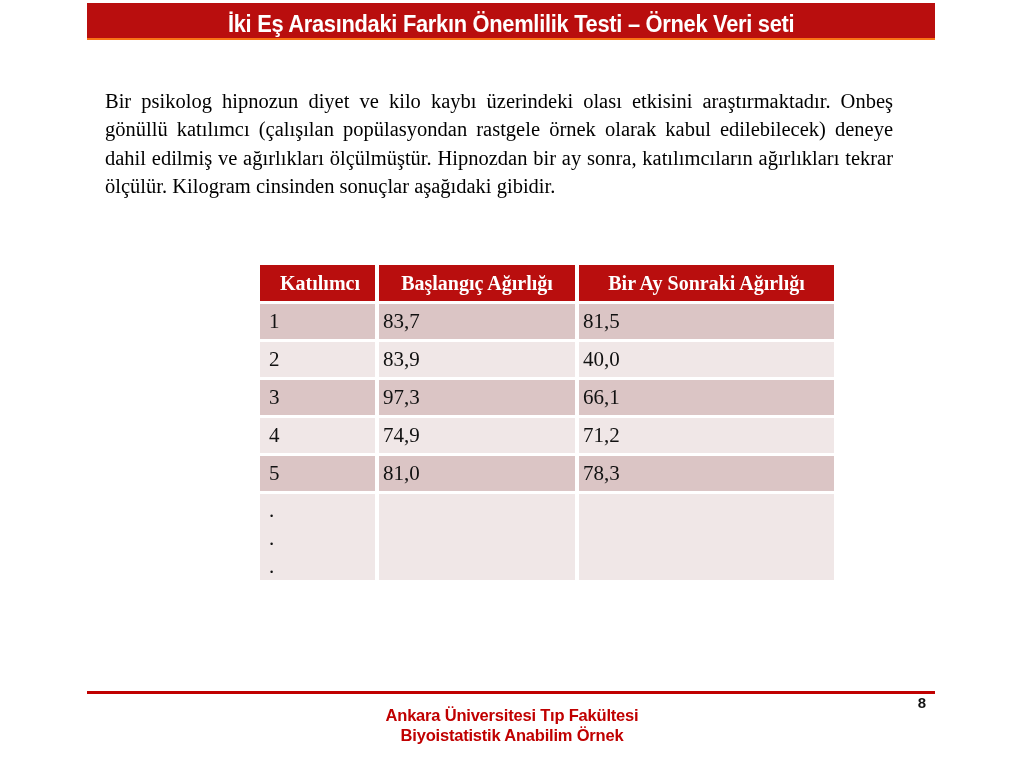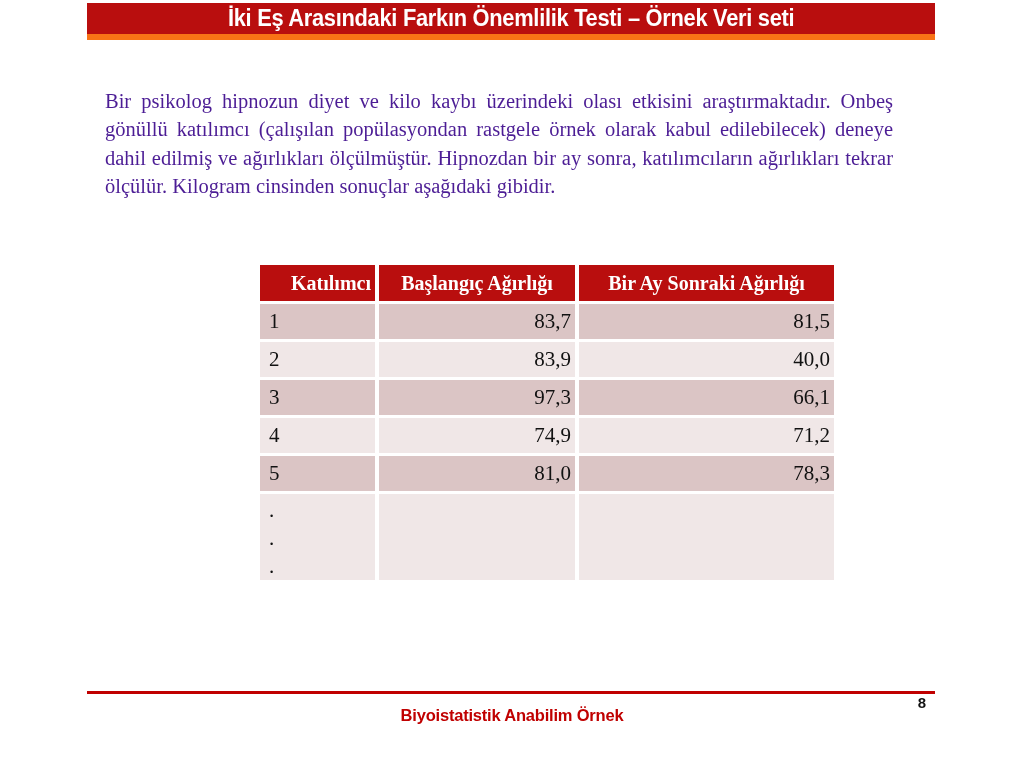--- a/index.html
+++ b/index.html
@@ -15,24 +15,24 @@
     --row-dark: #dbc5c5;
     --row-light: #f0e7e7;
   }
 
   
   .title-bar {
     position: absolute;
     left: 87px; top: 3px;
     width: 848px; height: 37px;
     background: var(--accent);
-    border-bottom: 6px solid #f97316;
+    border-bottom: 2px solid #f97316;
     box-sizing: border-box;
     display: flex;
-    align-items: center;
+    align-items: flex-end;
     justify-content: center;
   }
   .title-bar h1 {
     margin: 0;
     color: #ffffff;
     font-family: "Liberation Sans", sans-serif;
     font-size: 23px;
     font-weight: bold;
     letter-spacing: -0.3px;
     transform: scaleX(0.95);
@@ -40,46 +40,46 @@
   }
 
   
   .body-text {
     position: absolute;
     left: 105px; top: 66px;
     width: 788px;
     font-size: 20.5px;
     line-height: 28.5px;
     text-align: justify;
-    color: #4c1d95;
+    color: #000000;
   }
 
   
   .data-table {
     position: absolute;
     left: 256px; top: 262px;
     border-collapse: separate;
     border-spacing: 4px 3px;
     table-layout: fixed;
   }
   .data-table th {
     background: var(--accent);
     color: #ffffff;
     font-weight: bold;
     font-size: 20px;
     height: 36px;
     text-align: center;
     padding: 0 4px;
   }
-  .data-table th:first-child { text-align: right; padding-left: 9px; }
+  .data-table th:first-child { text-align: center; padding-left: 9px; }
   .data-table td {
     font-size: 21px;
     color: #111111;
     height: 35px;
-    text-align: right;
+    text-align: left;
     padding: 0 4px;
   }
   .data-table td:first-child { text-align: left; padding-left: 9px; }
   .data-table tr.dark td  { background: var(--row-dark); }
   .data-table tr.light td { background: var(--row-light); }
   .data-table tr.ellipsis td {
     height: 84px;
     vertical-align: top;
   }
   .data-table tr.ellipsis td:first-child {
@@ -176,16 +176,17 @@
           <td></td>
         </tr>
       </tbody>
   </table>
 
   <div class="footer-divider"></div>
 
   <div class="page-number">8</div>
 
   <div class="footer-text">
+    <div>Ankara Üniversitesi Tıp Fakültesi</div>
     <div>Biyoistatistik Anabilim Örnek</div>
   </div>
 
 </div>
 
 </body></html>

